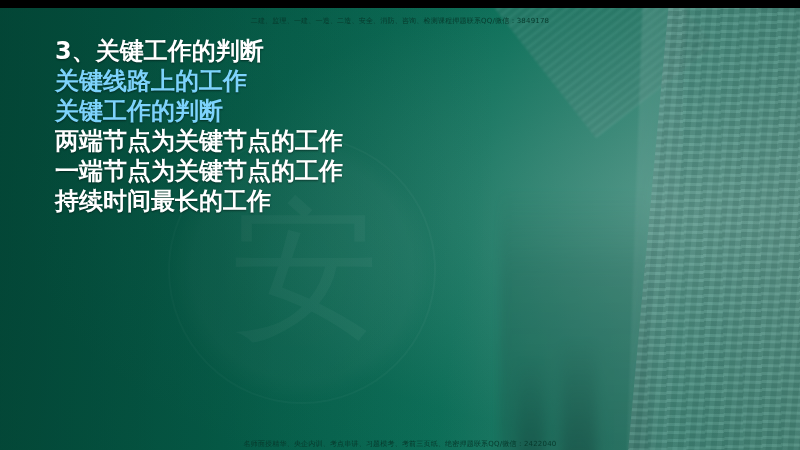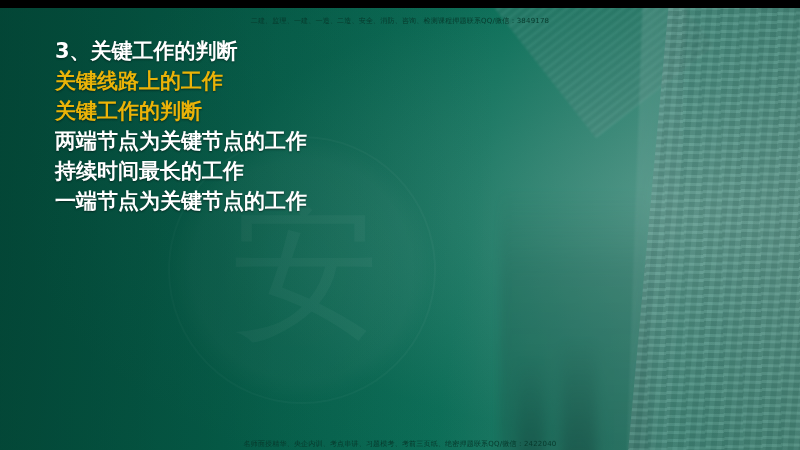--- a/index.html
+++ b/index.html
@@ -163,29 +163,29 @@
   .banner-bottom { top: 431px; }
 
   
   .content {
     position: absolute;
     left: 55px;
     top: 28px;
     width: 640px;
   }
   .line {
-    font-size: 21px;
+    font-size: 24px;
     line-height: 30px;
     white-space: nowrap;
     font-weight: 700;
     font-family: "DejaVu Sans", "Liberation Sans", sans-serif;
     text-shadow: 0 1px 2px rgba(0,0,0,0.45);
   }
   .line.white  { color: #ffffff; }
-  .line.yellow { color: #eab308; }
+  .line.yellow { color: #7dd3fc; }
 </style>
 </head>
 <body>
 
 <div id="slide">
 
   <div class="bg-layer bg-haze"></div>
   <div class="bg-layer">
     <div class="tower-diag"></div>
     <div class="tower-mid"></div>
@@ -199,19 +199,19 @@
 
   <div class="bg-layer bg-vignette"></div>
 
   <div class="banner banner-top">二建、监理、一建、一造、二造、安全、消防、咨询、检测课程押题联系QQ/微信：3849178</div>
 
   <div class="content">
       <div class="line white">3、关键工作的判断</div>
       <div class="line yellow">关键线路上的工作</div>
       <div class="line yellow">关键工作的判断</div>
       <div class="line white">两端节点为关键节点的工作</div>
+      <div class="line white">一端节点为关键节点的工作</div>
       <div class="line white">持续时间最长的工作</div>
-      <div class="line white">一端节点为关键节点的工作</div>
     </div>
 
   <div class="banner banner-bottom">名师面授精华、央企内训、考点串讲、习题模考、考前三页纸、绝密押题联系QQ/微信：2422040</div>
 
 </div>
 
 </body></html>

